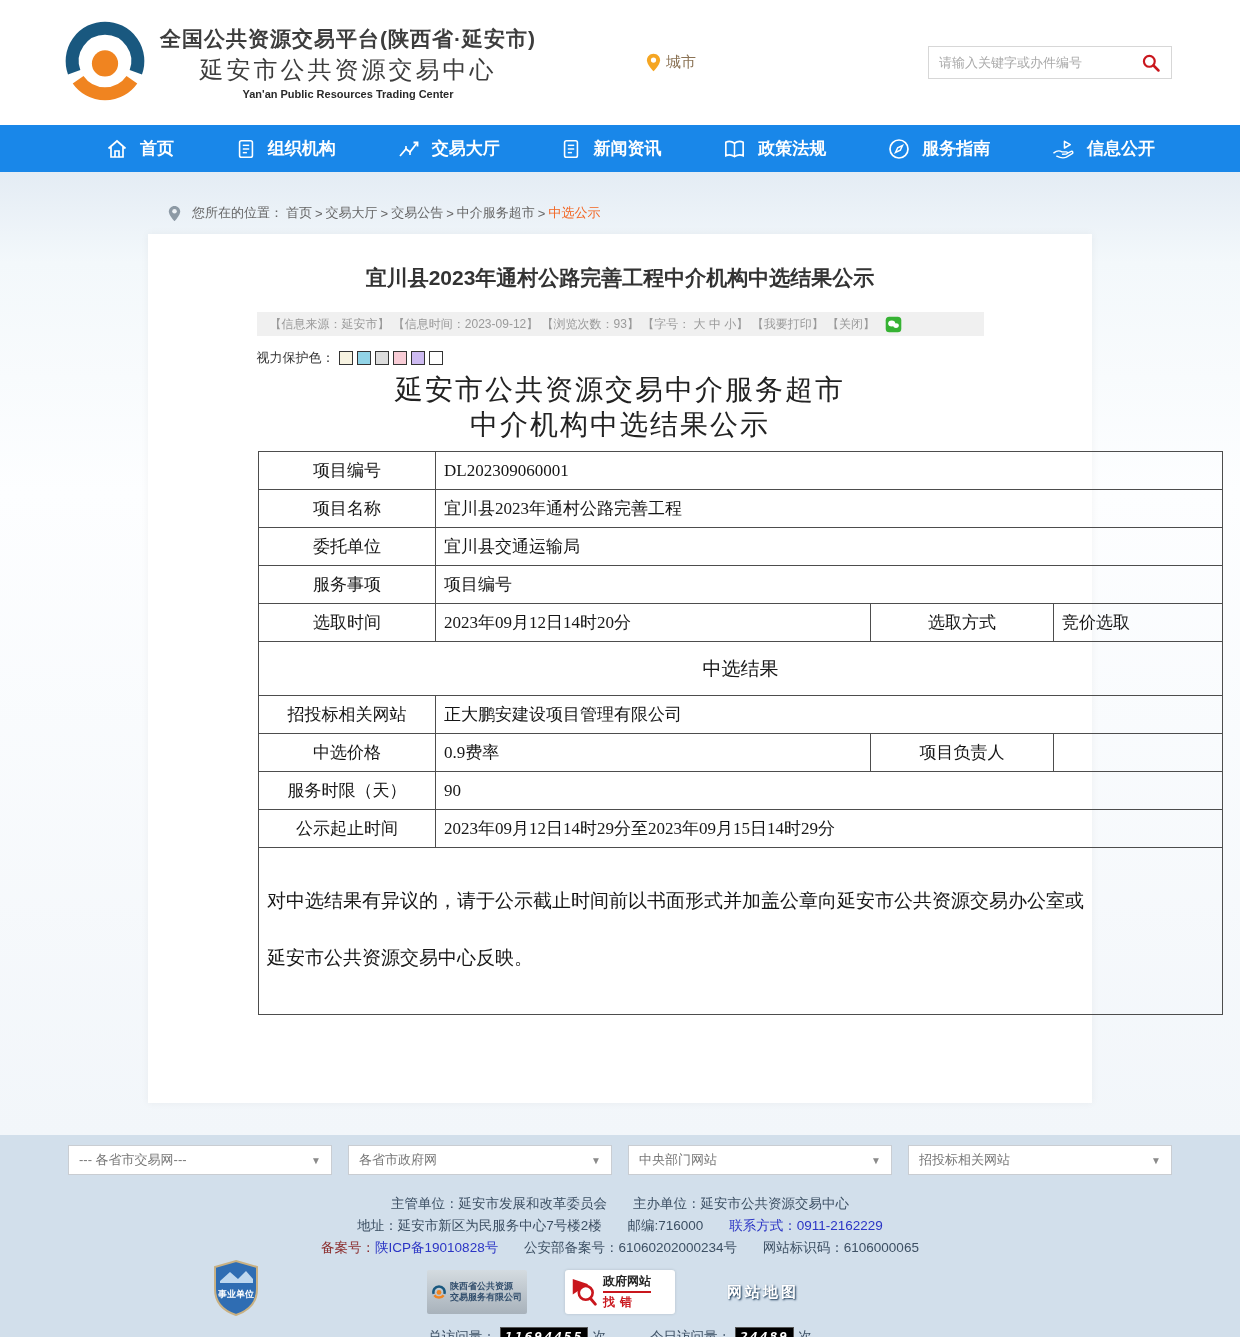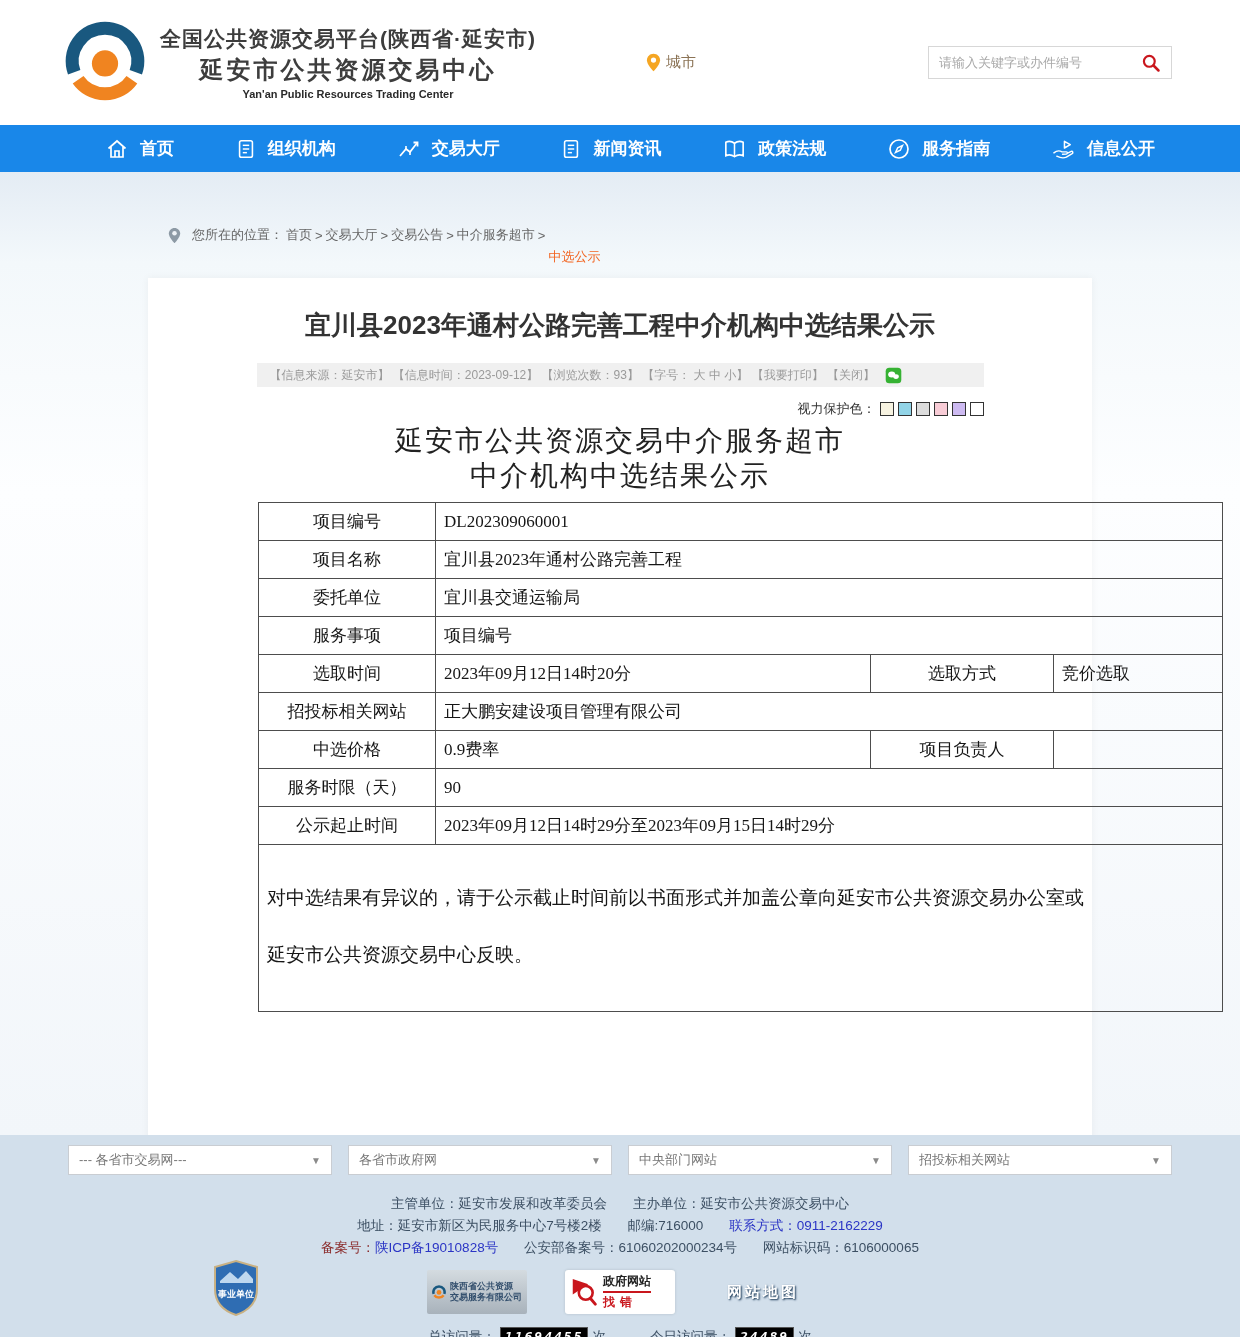--- a/index.html
+++ b/index.html
@@ -4,49 +4,49 @@
 <style>
   * { margin:0; padding:0; box-sizing:border-box; }
   html,body { width:1240px; }
   body { height:1337px; overflow:hidden; font-family:"Liberation Sans","DejaVu Sans",sans-serif; background:#fff; }
 
   
   .header { height:125px; background:#fff; display:flex; align-items:center; padding-left:64px; }
   .logo-link { cursor:pointer; }
   .brand { margin-left:14px; text-align:center; }
   .brand-line1 { font-size:21px; font-weight:bold; color:#3d3d3d; letter-spacing:1px; }
-  .brand-line2 { font-size:24px; font-weight:bold; color:#3d3d3d; letter-spacing:3px; margin-top:1px; }
+  .brand-line2 { font-size:24px; font-weight:normal; color:#3d3d3d; letter-spacing:3px; margin-top:1px; }
   .brand-line3 { font-size:11px; font-weight:bold; color:#2a2a2a; margin-top:2px; }
   .city { display:flex; align-items:center; margin-left:110px; font-size:15px; color:#8b7355; gap:5px; cursor:pointer; }
   .search-box { margin-left:auto; margin-right:68px; width:244px; height:33px; border:1px solid #d7d7d7; display:flex; align-items:center; padding:0 10px; background:#fff; }
   .search-box input { border:none; outline:none; flex:1; font-size:13px; color:#333; font-family:inherit; }
   .search-box input::placeholder { color:#a9a9a9; }
   .search-btn { background:none; border:none; cursor:pointer; display:flex; align-items:center; }
 
   
   .nav { height:47px; background:#1987e9; display:flex; align-items:center; justify-content:space-between; padding:0 85px 0 105px; }
   .nav-item { display:flex; align-items:center; gap:11px; color:#fff; font-size:17px; font-weight:bold; cursor:pointer; white-space:nowrap; }
   .nav-item svg { display:block; }
 
   
   .main { height:963px; background:linear-gradient(180deg,#e4ecf4 0px,#f3f8fb 90px,#fdfeff 320px,#f2f6fa 100%); padding-top:32px; }
   .breadcrumb { margin-left:168px; display:flex; align-items:center; font-size:13px; color:#666; gap:3px; }
   .breadcrumb .pin { margin-right:8px; display:flex; }
   .crumb { cursor:pointer; }
-  .crumb-current { color:#f26522;margin-top:44px; }
+  .crumb-current { color:#f26522; }
 
   .card { width:944px; margin:12px 0 0 148px; background:#fff; min-height:869px; box-shadow:0 0 8px rgba(0,0,0,0.05); padding-top:14px; }
-  .article-title { text-align:center; font-size:26px; font-weight:bold; color:#333; margin-top:16px; }
+  .article-title { text-align:center; font-size:21px; font-weight:bold; color:#333; margin-top:16px; }
 
   .meta-bar { width:727px; margin:20px auto 0; background:#f0f0f0; height:24px; font-size:12px; color:#9a9a9a; padding-left:13px; display:flex; align-items:center; }
   .meta-bar span { white-space:pre; }
   .meta-link { cursor:pointer; }
   .share-icon { margin-left:10px; cursor:pointer; display:flex; }
 
-  .eye-row { width:727px; margin:13px auto 0; display:flex; justify-content:flex-end; align-items:center; font-size:13px; color:#333; }
+  .eye-row { width:727px; margin:13px auto 0; display:flex; align-items:center; font-size:13px; color:#333; }
   .chip { width:14px; height:14px; border:1px solid #333; margin-left:4px; cursor:pointer; }
 
   .doc-title { text-align:center; font-family:"Liberation Serif","DejaVu Serif",serif; font-size:28px; color:#222; line-height:35px; margin-top:5px; letter-spacing:2px; }
 
   .pub-table { border-collapse:collapse; margin:9px 16px 0 110px; width:964px; table-layout:fixed;
                font-family:"Liberation Serif","DejaVu Serif",serif; font-size:17px; color:#161616; }
   .pub-table td { border:1px solid #4d4d4d; height:38px; padding:2px 6px; }
   .pub-table td.lbl { text-align:center; }
   .pub-table td.val { text-align:left; padding-left:8px; }
   .result-row td { height:54px; text-align:center; font-size:19px; }
@@ -246,20 +246,23 @@
       </tr>
       <tr>
         <td class="lbl">服务事项</td>
         <td class="val" colspan="3">项目编号</td>
       </tr>
       <tr>
         <td class="lbl">选取时间</td>
         <td class="val">2023年09月12日14时20分</td>
         <td class="lbl">选取方式</td>
         <td class="val">竞价选取</td>
+      </tr>
+      <tr class="result-row">
+        <td colspan="4">中选结果</td>
       </tr>
       <tr>
         <td class="lbl">招投标相关网站</td>
         <td class="val" colspan="3">正大鹏安建设项目管理有限公司</td>
       </tr>
       <tr>
         <td class="lbl">中选价格</td>
         <td class="val">0.9费率</td>
         <td class="lbl">项目负责人</td>
         <td class="val"></td>

